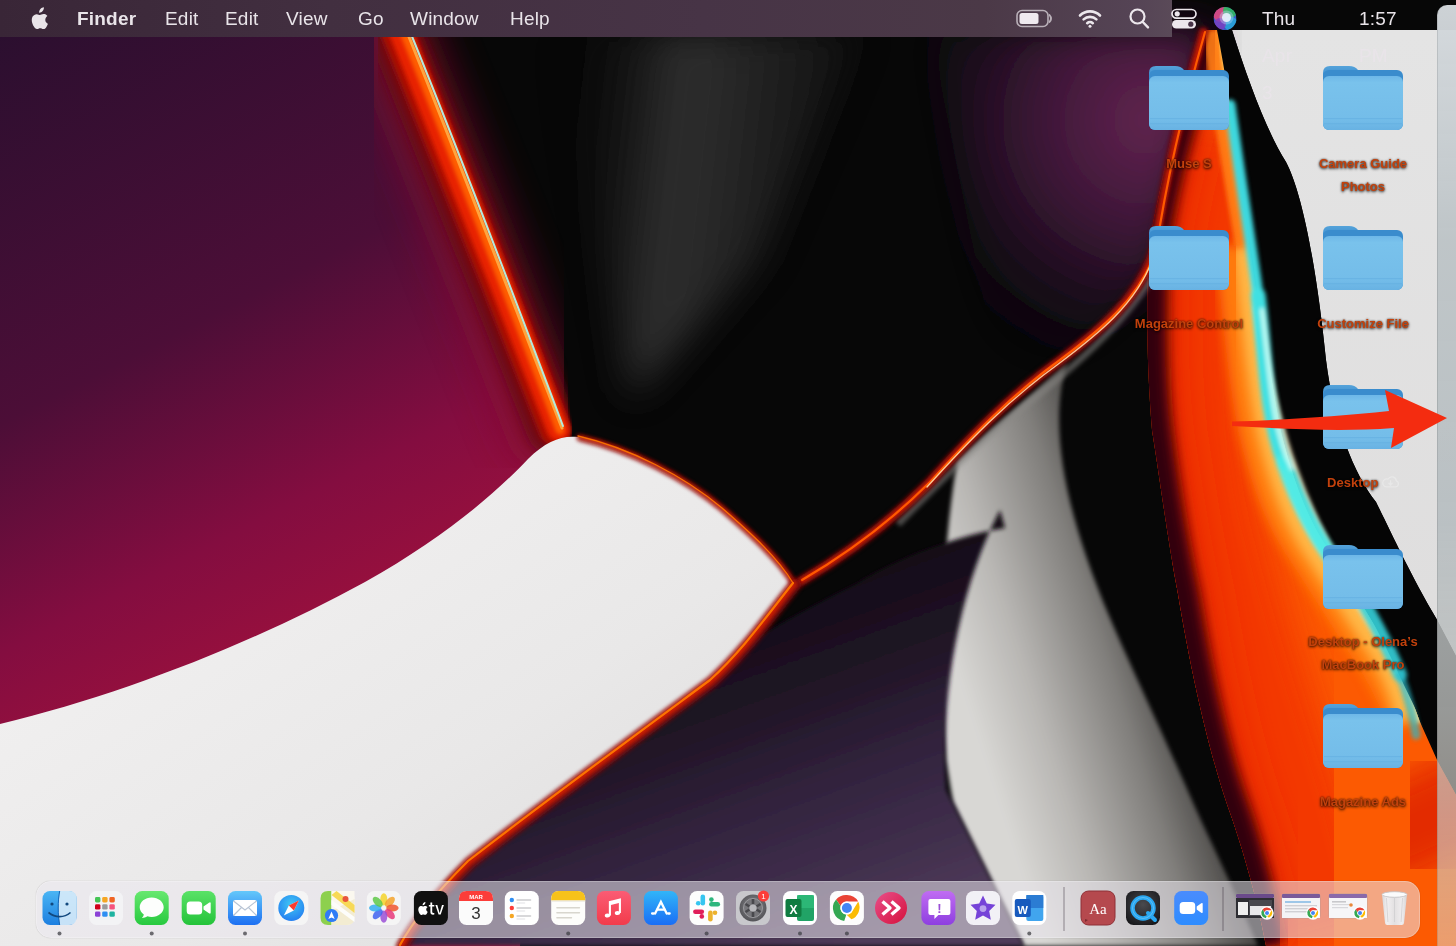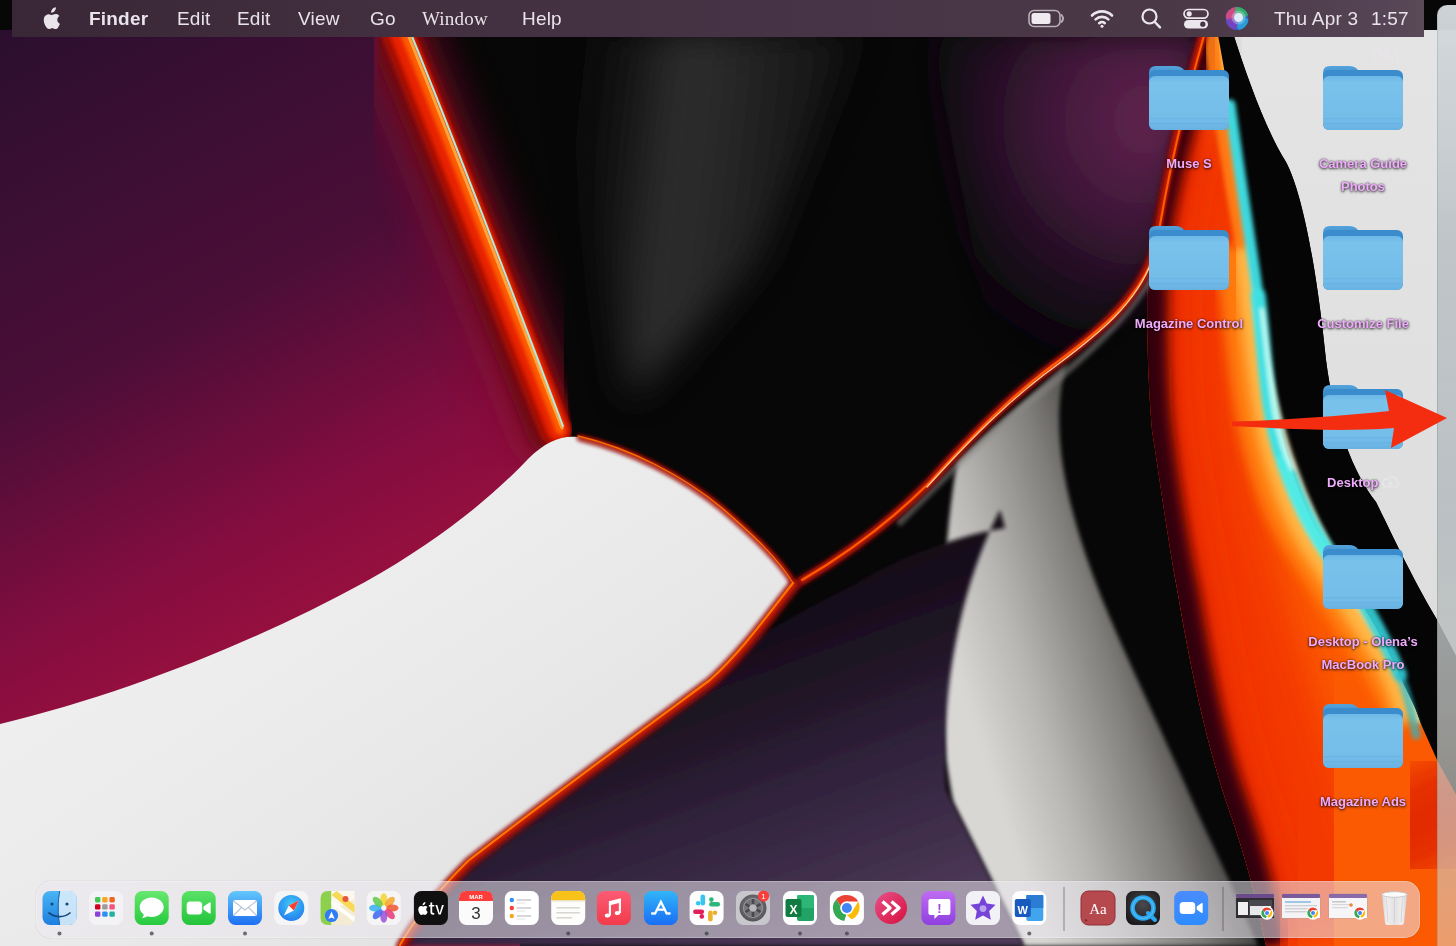--- a/index.html
+++ b/index.html
@@ -1,20 +1,20 @@
 <!DOCTYPE html>
 <html><head>
 <meta charset="utf-8">
 <style>
   html,body{margin:0;padding:0;width:1456px;height:946px;overflow:hidden;background:#070707;
     font-family:"Liberation Sans",sans-serif;}
   #wall{position:absolute;left:0;top:0;}
-  .lbl{position:absolute;color:#f0abfc;font-size:13px;font-weight:bold;text-align:center;
+  .lbl{position:absolute;color:#c2410c;font-size:13px;font-weight:bold;text-align:center;
     line-height:23px;text-shadow:0 1px 3px rgba(0,0,0,.85),0 0 2px rgba(0,0,0,.6);}
-  #menubar{position:absolute;left:12px;top:0;width:1412px;height:37px;z-index:4;
+  #menubar{position:absolute;left:0;top:0;width:1172px;height:37px;z-index:4;
     background:linear-gradient(90deg,#392637 0%,#422f40 28%,#473446 60%,#4b3947 84%,#554455 97%,#5a4a58 100%);}
   .mi{position:absolute;top:0;height:37px;line-height:37px;color:#e9e4e9;font-size:19px;letter-spacing:0.2px;}
   #dock{position:absolute;left:36px;top:881px;width:1384px;height:57px;border-radius:15px;
     background:rgba(235,231,238,0.55);box-shadow:inset 0 0 0 1px rgba(255,255,255,0.25), 0 0 1px rgba(0,0,0,0.3);}
   #strip{position:absolute;left:1437px;top:5px;width:19px;height:941px;z-index:6;
     background:linear-gradient(180deg,rgba(212,217,221,0.97) 0%,rgba(188,195,198,0.93) 25%,rgba(182,189,192,0.90) 55%,rgba(188,190,188,0.80) 75%,rgba(224,206,188,0.58) 100%);
     box-shadow:inset 1px 0 0 rgba(0,0,0,0.10);
     border-top-left-radius:10px;}
 </style>
 </head>
@@ -584,21 +584,21 @@
   </svg>
 <div id="menubar">
 <span class="mi" style="left:28px;top:-1px"><svg width="20" height="37" viewBox="0 0 17 20">
         <path d="M11.7,3.2c0.7-0.85,1.2-2 1.05-3.2c-1,0.06-2.2,0.68-2.9,1.5C9.2,2.25,8.65,3.45,8.8,4.6C9.95,4.68,11,4.05,11.7,3.2z M13.9,10.55c0.03-2.1,1.7-3.1,1.78-3.15c-0.97-1.42-2.48-1.62-3.02-1.64c-1.28-0.13-2.5,0.76-3.16,0.76c-0.65,0-1.66-0.74-2.73-0.72c-1.4,0.02-2.7,0.82-3.42,2.07c-1.46,2.53-0.37,6.28,1.05,8.33c0.7,1,1.52,2.13,2.6,2.09c1.05-0.04,1.44-0.68,2.7-0.68c1.26,0,1.62,0.68,2.72,0.66c1.13-0.02,1.84-1.02,2.53-2.03c0.8-1.16,1.12-2.3,1.14-2.35C16.07,13.87,13.93,13.05,13.9,10.55z" fill="#e9e4e9" transform="scale(1.02) translate(0.5,1.2)"></path>
       </svg></span>
 <span class="mi" style="left:77px;font-weight:bold;">Finder</span>
 <span class="mi" style="left:165px;">Edit</span>
 <span class="mi" style="left:225px;">Edit</span>
 <span class="mi" style="left:286px;text-align:center;">View</span>
 <span class="mi" style="left:358px;">Go</span>
-<span class="mi" style="left:410px;font-family:Liberation Serif, serif;">Window</span>
+<span class="mi" style="left:410px;">Window</span>
 <span class="mi" style="left:510px;text-align:center;">Help</span>
 <svg class="mi" style="left:1016px;top:0" width="40" height="37" viewBox="0 0 40 37">
   <rect x="1" y="10.5" width="31" height="16" rx="5" fill="none" stroke="#b9b0b8" stroke-width="1.6"></rect>
   <rect x="3.5" y="13" width="19" height="11" rx="2.5" fill="#efeaef"></rect>
   <path d="M33.5,15 q3,3.5 0,7" stroke="#b9b0b8" stroke-width="1.8" fill="none" stroke-linecap="round"></path>
 </svg>
 <svg class="mi" style="left:1078px;top:0" width="24" height="37" viewBox="0 0 24 37">
   <g stroke="#ece7ec" fill="none" stroke-linecap="round">
    <path d="M2,15.5 C7.5,10 16.5,10 22,15.5" stroke-width="2.6"></path>
    <path d="M5.6,19.4 C9.2,16 14.8,16 18.4,19.4" stroke-width="2.6"></path>

